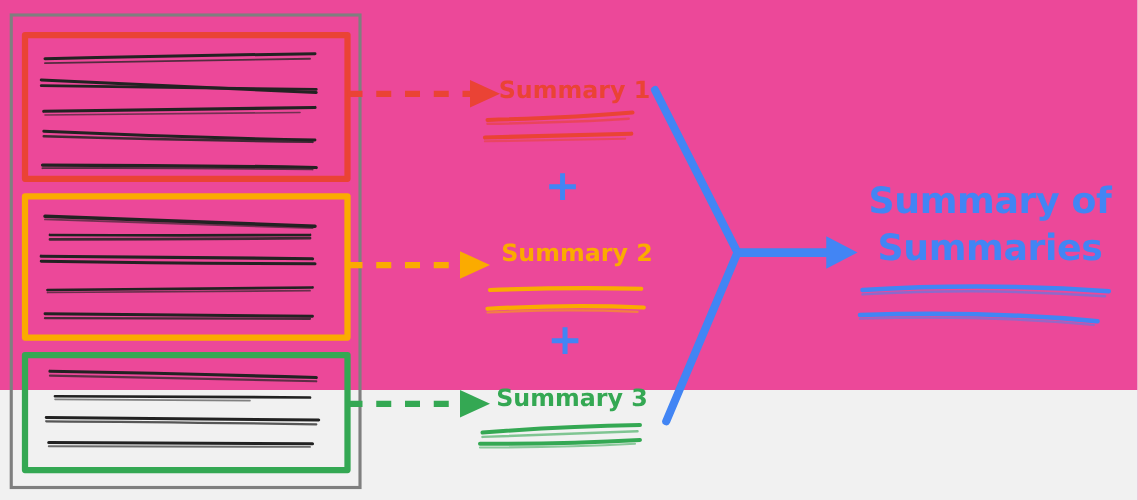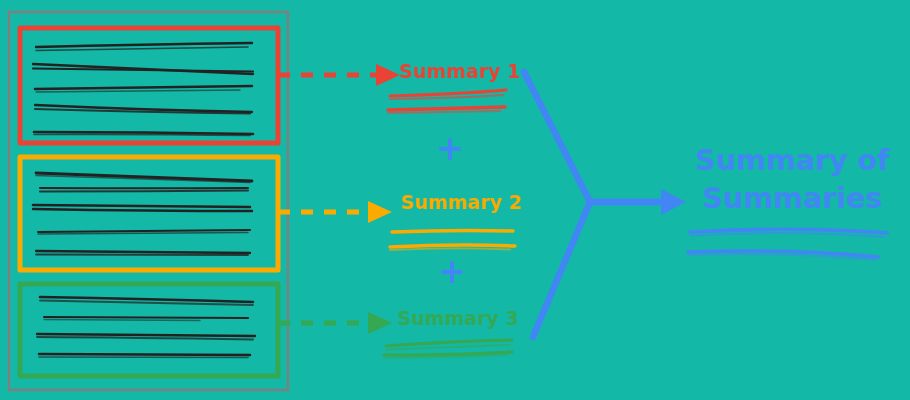--- a/index.html
+++ b/index.html
@@ -9,22 +9,22 @@
   }
   body {
     width: 910px;
     height: 400px;
     overflow: hidden;
     font-family: "DejaVu Sans", "Liberation Sans", sans-serif;
   }
   #canvas {
     position: relative;
     width: 910px;
-    height: 400px;
-    background: #14b8a6;
+    height: 312px;
+    background: #ec4899;
   }
   #svg-root {
     position: absolute;
     left: 0;
     top: 0;
     width: 910px;
     height: 400px;
   }
   .doc-label {
     font-weight: 600;

